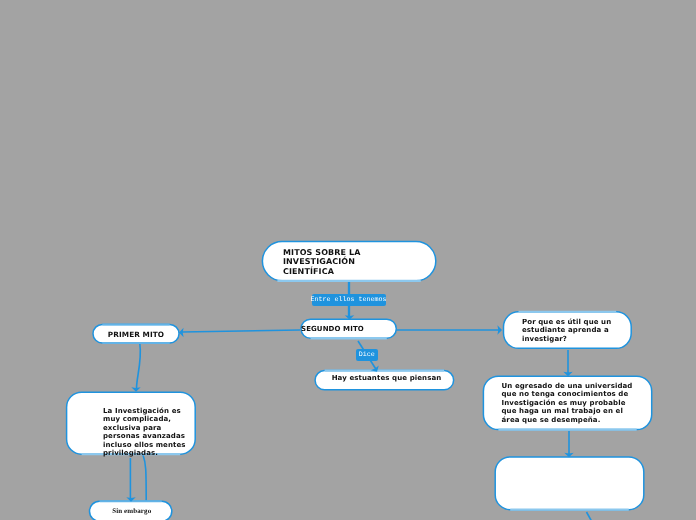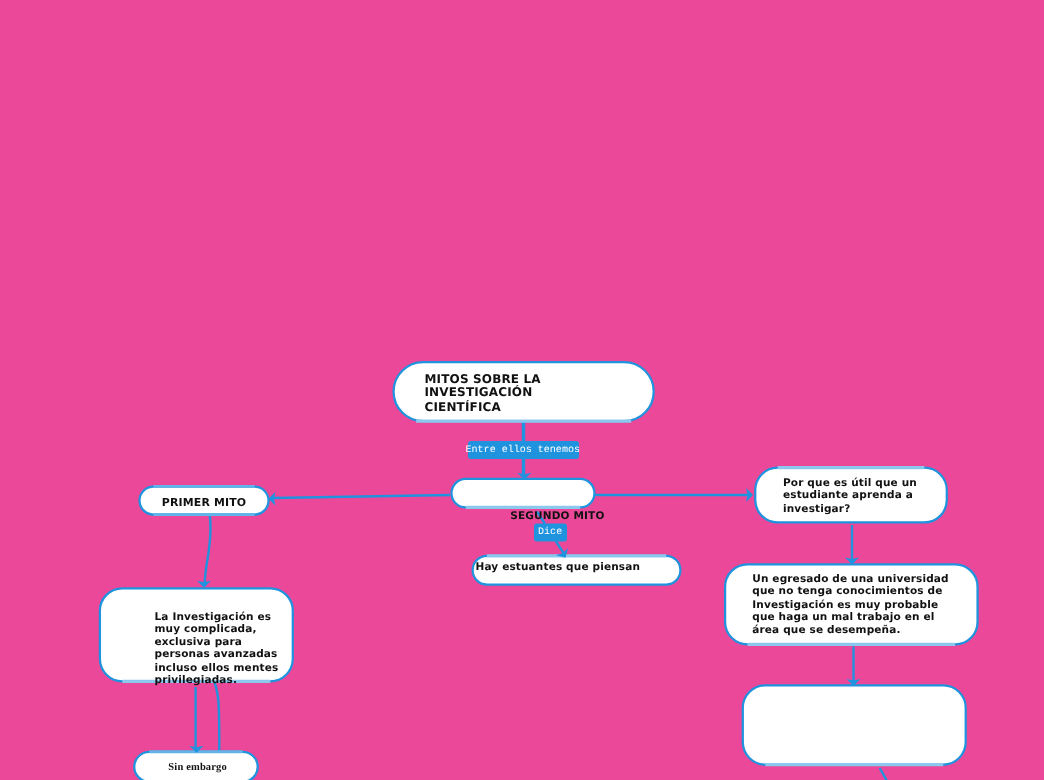--- a/index.html
+++ b/index.html
@@ -1,40 +1,40 @@
 <!DOCTYPE html>
 <html><head>
 <meta charset="utf-8">
 <style>
   html,body{margin:0;padding:0;}
   body{width:696px;height:520px;background:#ffffff;font-family:"DejaVu Sans",sans-serif;overflow:hidden;
       -webkit-font-smoothing:antialiased;text-rendering:geometricPrecision;}
-  #canvas{position:relative;width:696px;height:520px;background:#ec4899;}
+  #canvas{position:relative;width:696px;height:520px;background:#a3a3a3;}
   svg#edges{position:absolute;left:0;top:0;width:696px;height:520px;overflow:visible;}
   .node{position:absolute;box-sizing:border-box;border:0;background:transparent;display:flex;align-items:center;z-index:2;}
   .node .txt{font-weight:bold;color:#111111;letter-spacing:0.1px;transform:translateZ(0);}
   .node .txt .ln{display:block;white-space:nowrap;}
   .label{position:absolute;background:#1f93de;color:#fff;border-radius:2px;z-index:3;
          display:flex;align-items:center;justify-content:center;white-space:nowrap;font-size:7px;
          line-height:1;filter:blur(0px);}
   .label .ltx{display:block;font-family:Liberation Mono, monospace;}
 
   #n-root{left:262px;top:241px;width:174px;height:40px;padding-left:21px;padding-right:10px;}
   #n-root .txt{font-size:8px;line-height:9.4px;padding-top:2px;}
 
   #n-primer{left:93px;top:324px;width:86px;height:18px;justify-content:center;text-align:right;}
   #n-primer .txt{font-size:7.3px;line-height:9px;padding-top:2px;}
 
-  #n-segundo{left:301px;top:334px;width:102px;height:20px;justify-content:flex-end;}
+  #n-segundo{left:301px;top:319px;width:102px;height:20px;justify-content:flex-start;}
   #n-segundo .txt{font-size:7px;line-height:9px;position:relative;top:0.5px;}
 
   #n-porque{left:503px;top:311.5px;width:129px;height:37.5px;padding-left:19px;padding-right:8px;}
   #n-porque .txt{font-size:7px;line-height:8.5px;padding-top:0.5px;}
 
-  #n-hay{left:317px;top:370.5px;width:139px;height:14px;justify-content:flex-start;}
+  #n-hay{left:317px;top:370.5px;width:139px;height:14px;justify-content:center;}
   #n-hay .txt{font-size:7px;line-height:9px;position:relative;top:0.5px;}
 
   #n-lainv{left:66px;top:400px;width:120px;height:63px;padding-left:37px;padding-right:8px;}
   #n-lainv .txt{font-size:7px;line-height:8.5px;padding-top:1px;}
 
   #n-egresado{left:483px;top:376px;width:169px;height:54px;padding-left:18.5px;padding-right:10px;}
   #n-egresado .txt{font-size:7px;line-height:8.5px;}
 
   #n-nopodemos{left:495px;top:457px;width:149px;height:53px;padding-left:19px;padding-right:8px;}
   #n-nopodemos .txt{font-size:7px;line-height:8.5px;padding-top:1px;}

